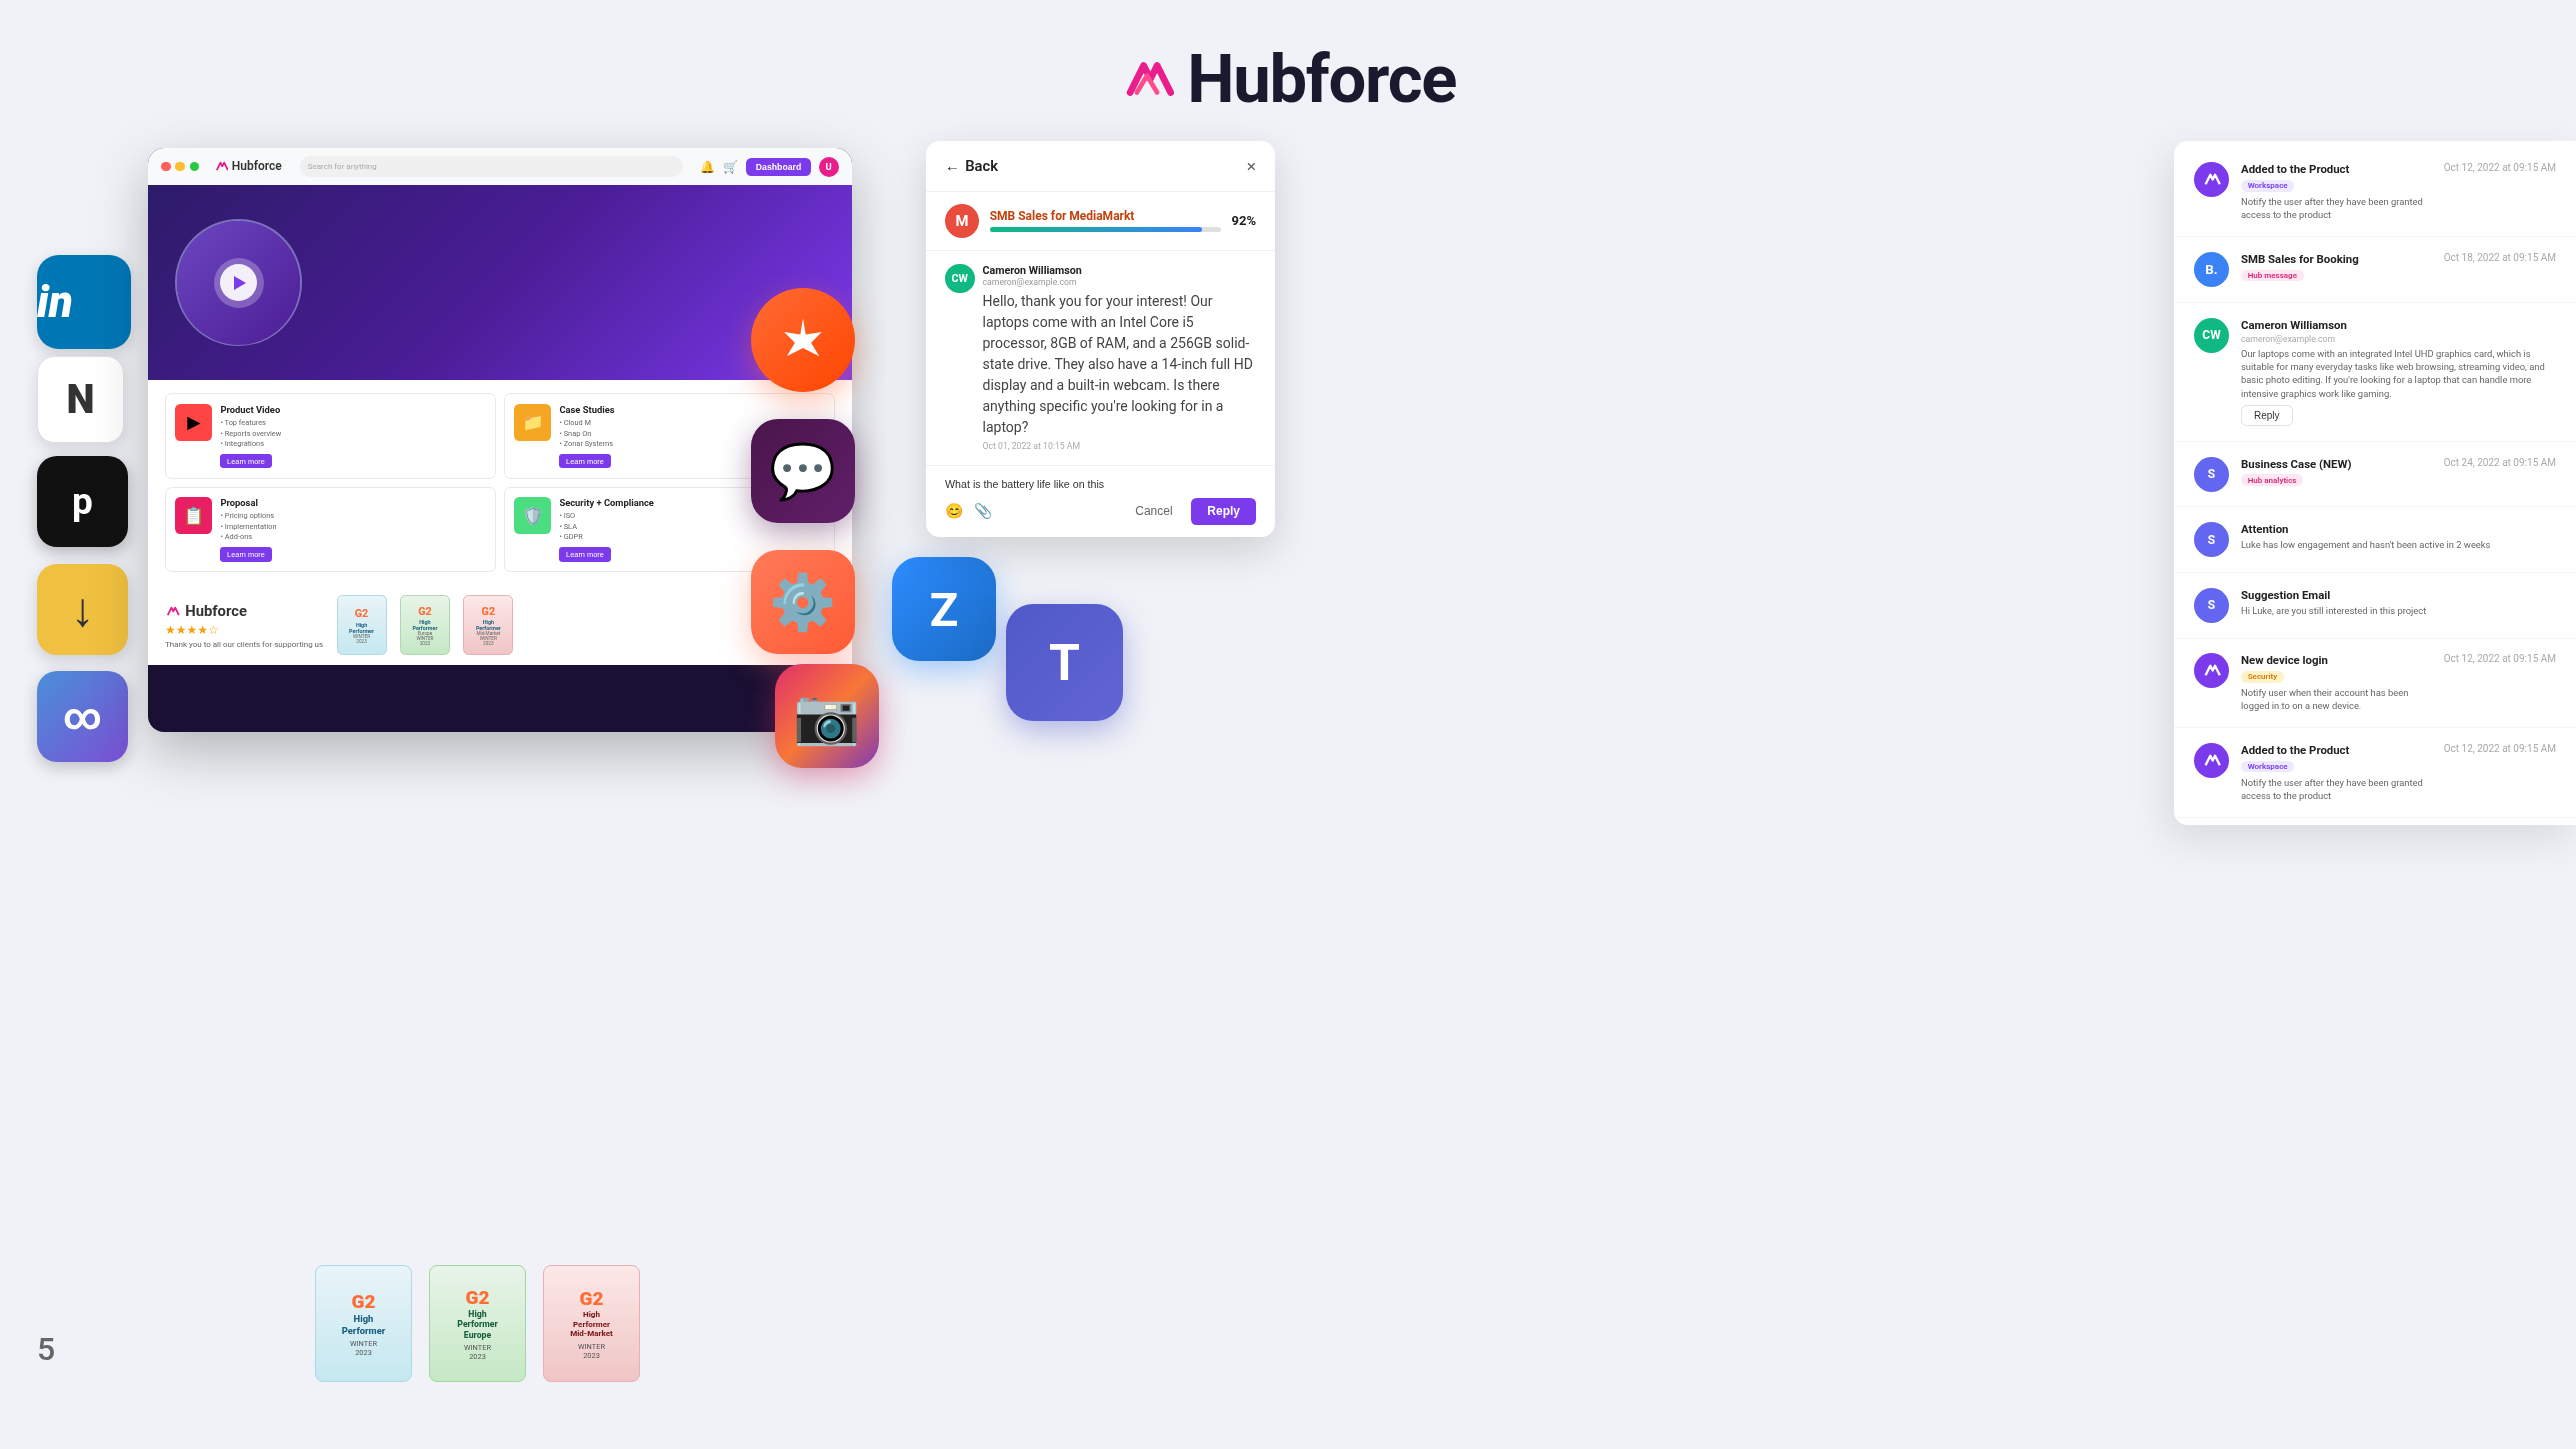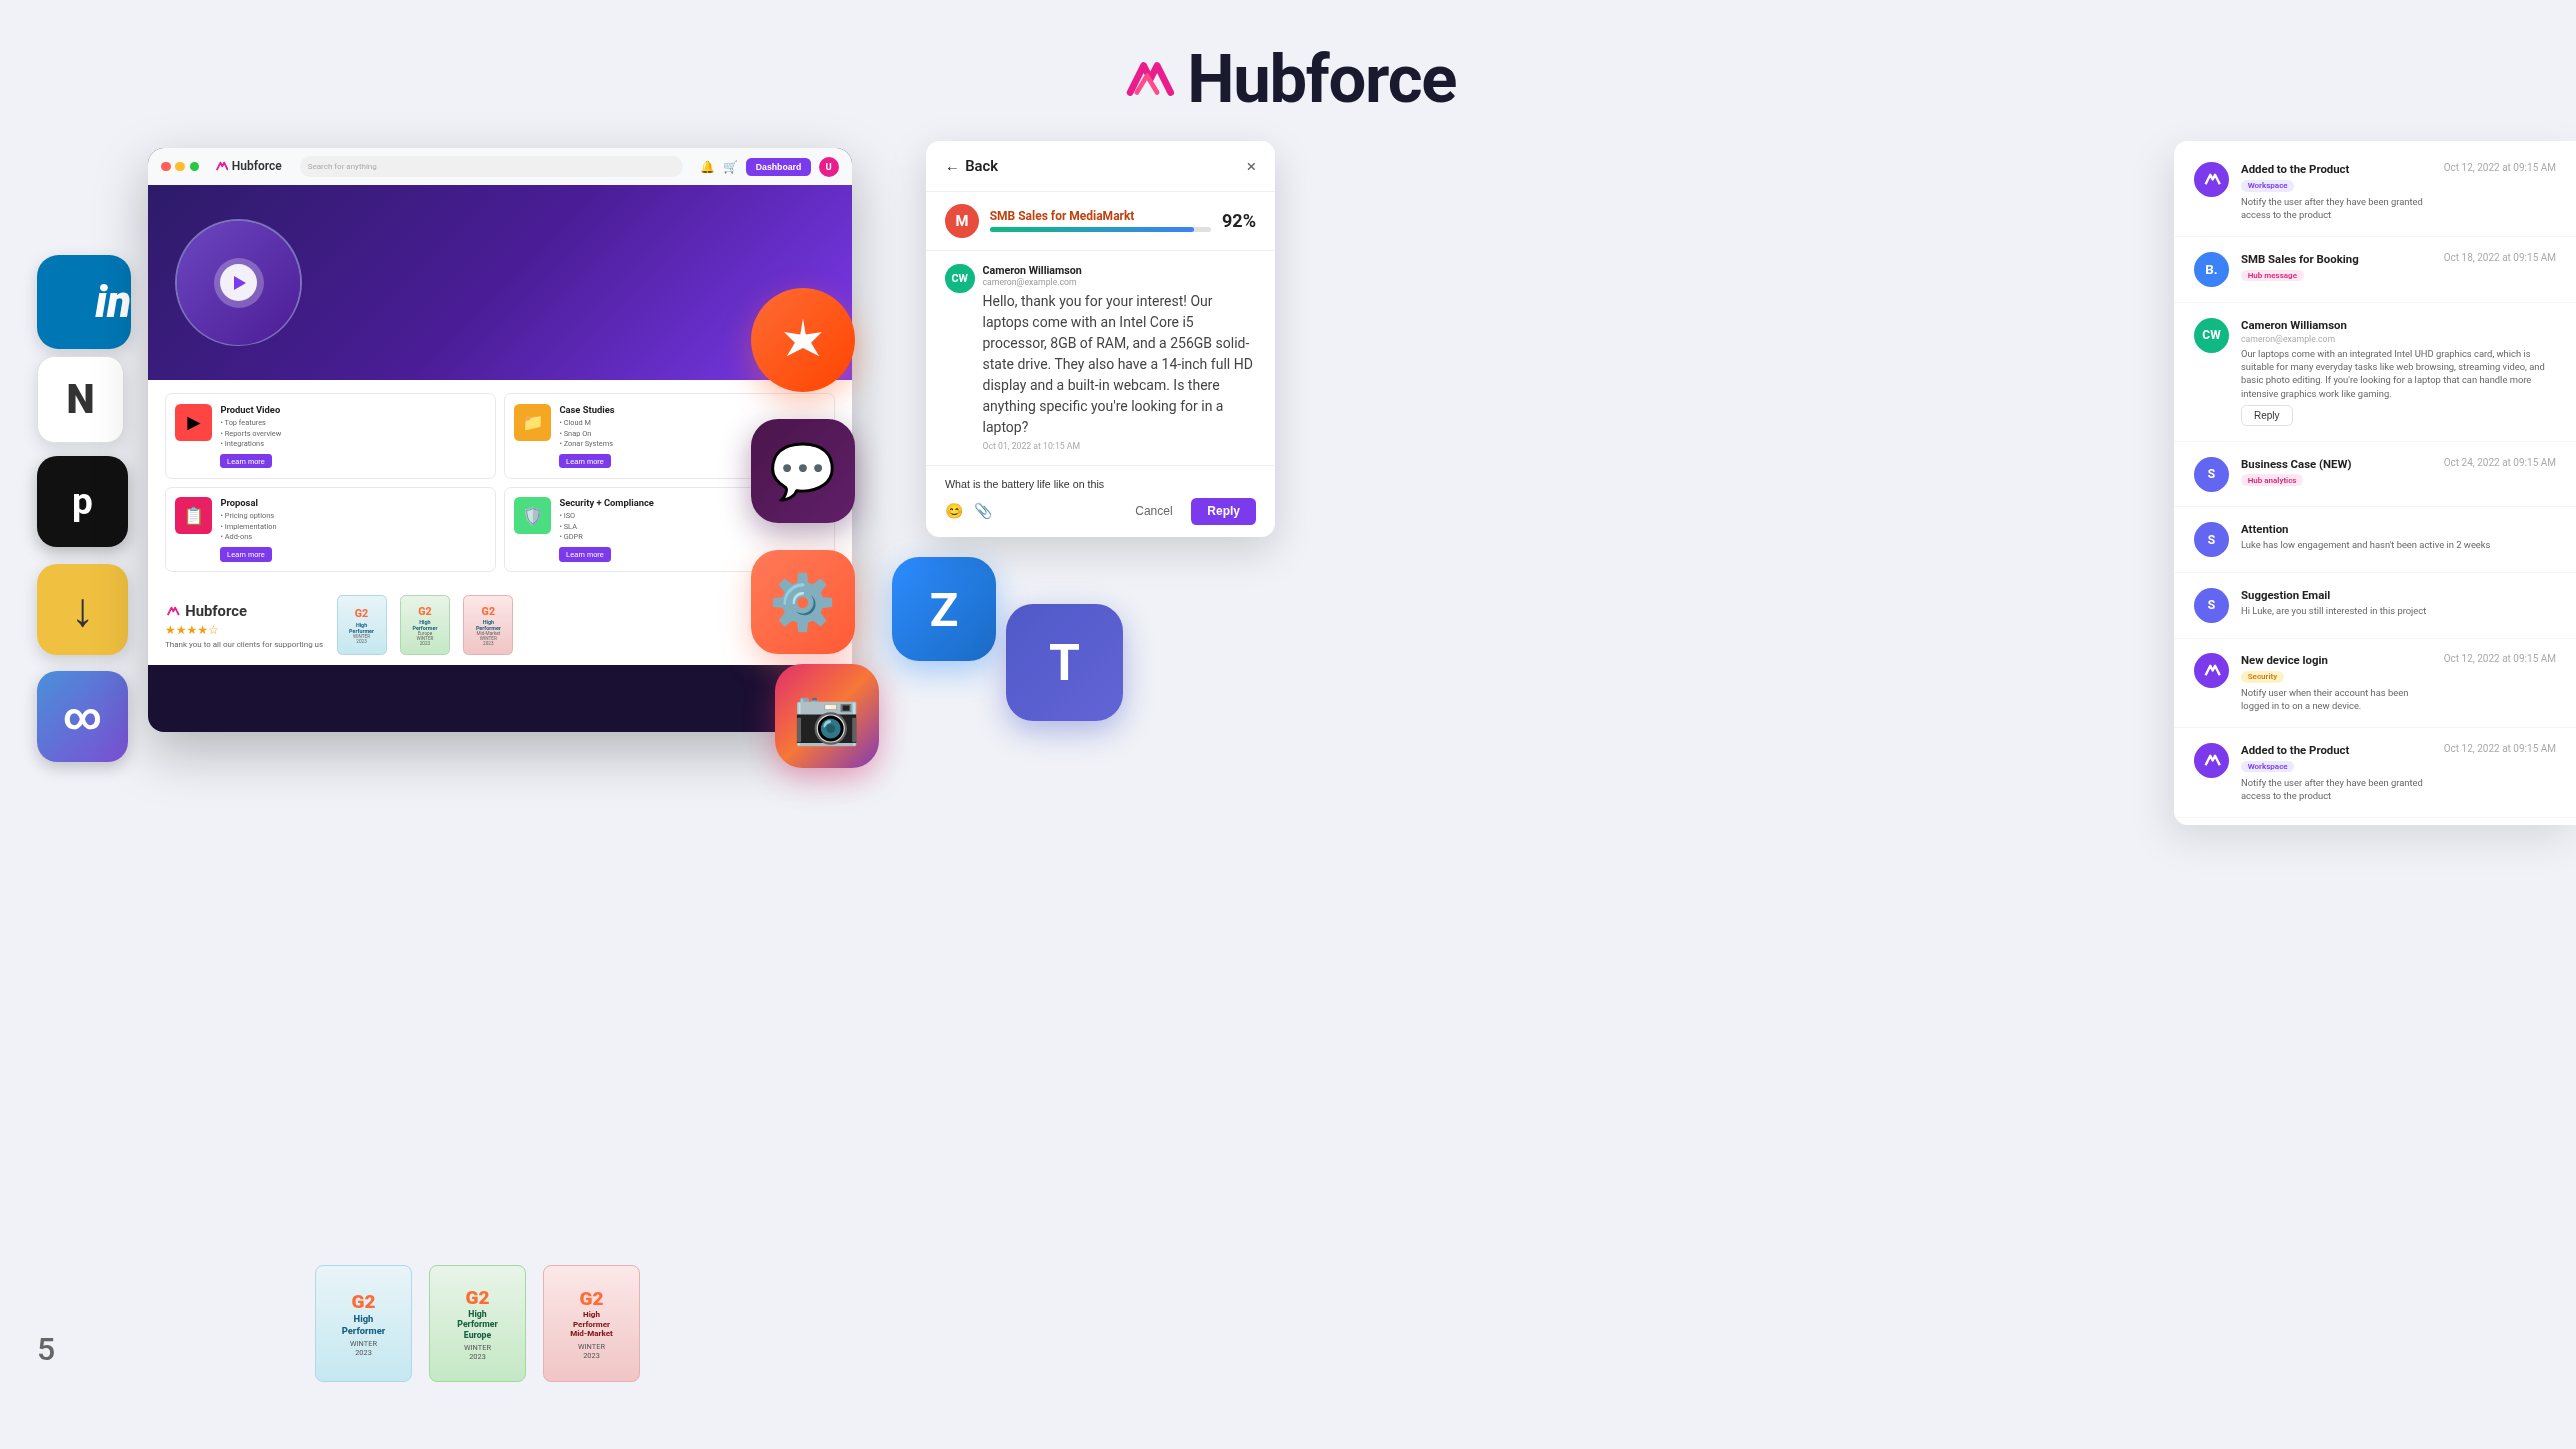--- a/index.html
+++ b/index.html
@@ -40,21 +40,21 @@
       color: #666;
       font-weight: 500;
     }
 
     .app-icon {
       width: 94px;
       height: 94px;
       border-radius: 21.5px;
       display: flex;
       align-items: center;
-      justify-content: flex-end;
+      justify-content: flex-start;
       font-size: 47px;
       color: white;
       font-weight: 700;
       box-shadow: 0 5.4px 16px rgba(0,0,0,0.15);
     }
 
     .icon-linkedin { background: #0077b5; }
 
     
     .browser-mockup {
@@ -342,21 +342,21 @@
       border-radius: 2.7px;
       margin-top: 4px;
       position: relative;
     }
     .progress-fill {
       height: 100%;
       background: linear-gradient(90deg, #10b981, #3b82f6);
       border-radius: 2.7px;
     }
     .deal-percent {
-      font-size: 18px;
+      font-size: 13px;
       font-weight: 700;
       color: #222;
     }
 
     .chat-messages {
       padding: 13.4px 19px;
       display: flex;
       flex-direction: column;
       gap: 13.4px;
       max-height: 255px;

